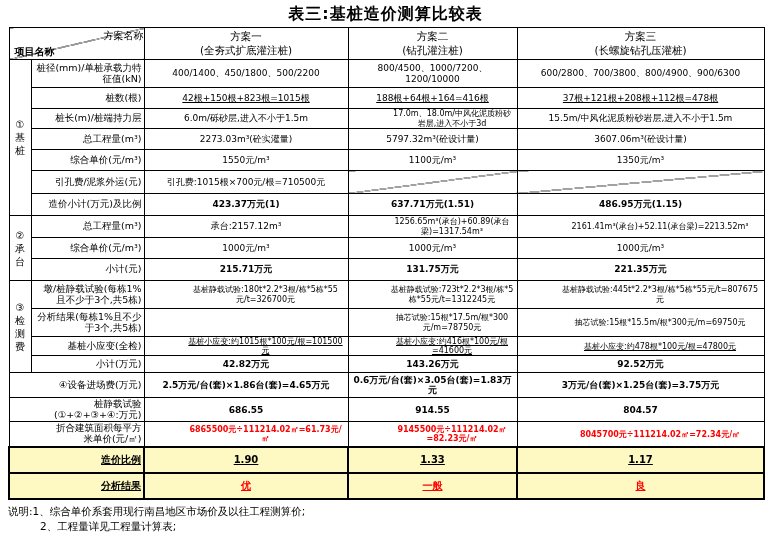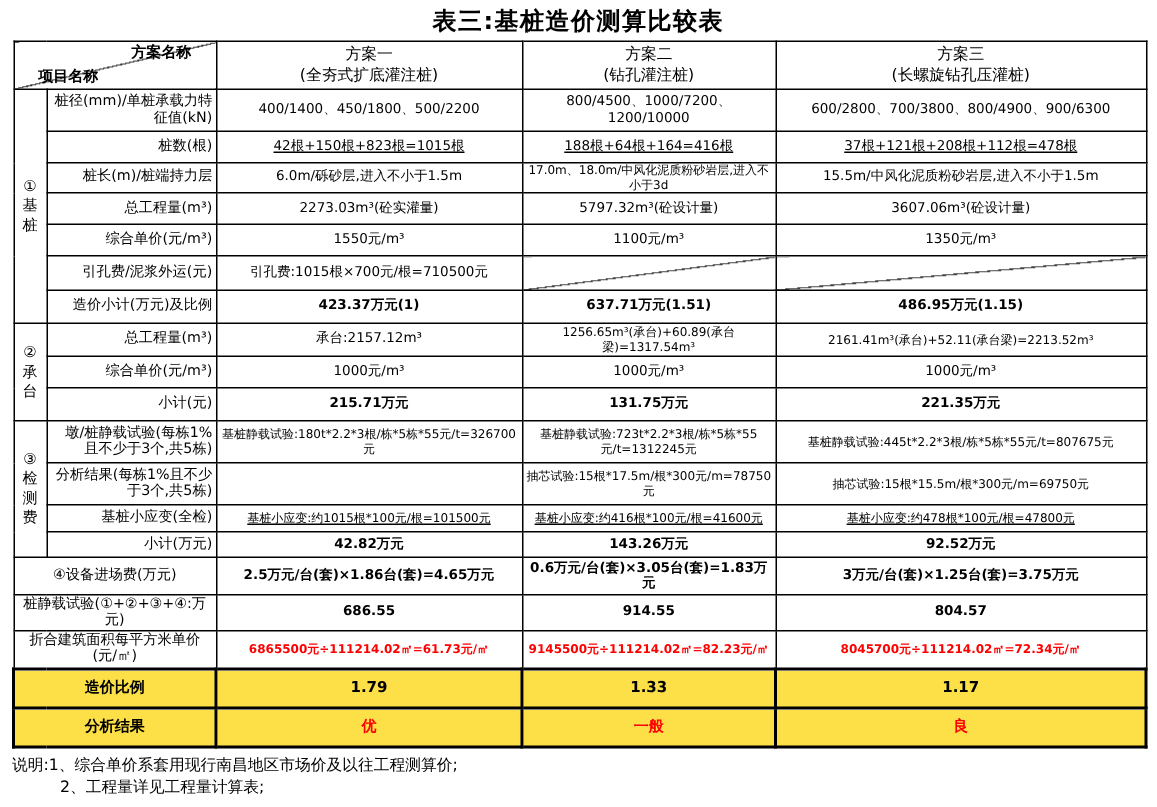--- a/index.html
+++ b/index.html
@@ -18,39 +18,39 @@
   }
   td{
     border:1px solid #000;font-size:9px;text-align:center;
     padding:0 2px;line-height:1.15;overflow:hidden;vertical-align:middle;
   }
   td.lbl{text-align:right;font-size:9.5px;padding-left:3px;}
   td.grp{
     font-size:10px;padding:0;white-space:pre-line;line-height:1.3;
     text-align:center;
   }
-  td.span-lbl{text-align:center;font-size:9.5px;}
+  td.span-lbl{text-align:right;font-size:9.5px;}
   .b{font-weight:bold;}
   .u{text-decoration:underline;}
   .red{color:#ff0000;}
-  .sm{font-size:8px;}
+  .sm{font-size:8px;padding-left:41px;}
   td.hdr{font-weight:normal;font-size:10.5px;line-height:1.25;}
   td.corner{
     position:relative;padding:0;
     background-image:linear-gradient(to bottom right,
       transparent 49.3%, #333 49.3%, #333 50.7%, transparent 50.7%);
   }
-  .corner-top{position:absolute;top:2px;right:16px;font-weight:bold;font-size:10px;}
-  .corner-bottom{position:absolute;bottom:2px;left:16px;font-weight:bold;font-size:10px;}
+  .corner-top{position:absolute;top:2px;right:0;font-weight:normal;font-size:10px;}
+  .corner-bottom{position:absolute;bottom:2px;left:5px;font-weight:bold;font-size:10px;}
   td.diag{
     background-image:linear-gradient(to bottom right,
       transparent 49%, #444 49%, #444 51%, transparent 51%);
   }
   tr.grayrow td{
-    background:#fde047;border:2px solid #000;font-weight:bold;font-size:10px;
+    background:#fef9c3;border:2px solid #000;font-weight:bold;font-size:10px;text-decoration:underline;
   }
   .notes{
     margin-left:8px;width:747px;font-size:10.5px;padding-top:4px;
     border-bottom:1px solid #d4d4d4;padding-bottom:5px;
   }
   .notes .nline{line-height:1.45;}
   .notes .indent{margin-left:32px;}
 </style>
 </head>
 <body>
@@ -201,21 +201,21 @@
 
     <tr style="height:25px">
       <td class="span-lbl sm" colspan="2">折合建筑面积每平方米单价(元/㎡)</td>
       <td class="b red sm">6865500元÷111214.02㎡=61.73元/㎡</td>
       <td class="b red sm">9145500元÷111214.02㎡=82.23元/㎡</td>
       <td class="b red sm">8045700元÷111214.02㎡=72.34元/㎡</td>
     </tr>
 
     <tr class="grayrow" style="height:26px">
       <td class="span-lbl" colspan="2">造价比例</td>
-      <td>1.79</td>
+      <td>1.90</td>
       <td>1.33</td>
       <td>1.17</td>
     </tr>
 
     <tr class="grayrow" style="height:26px">
       <td class="span-lbl" colspan="2">分析结果</td>
       <td class="red">优</td>
       <td class="red">一般</td>
       <td class="red">良</td>
     </tr>

